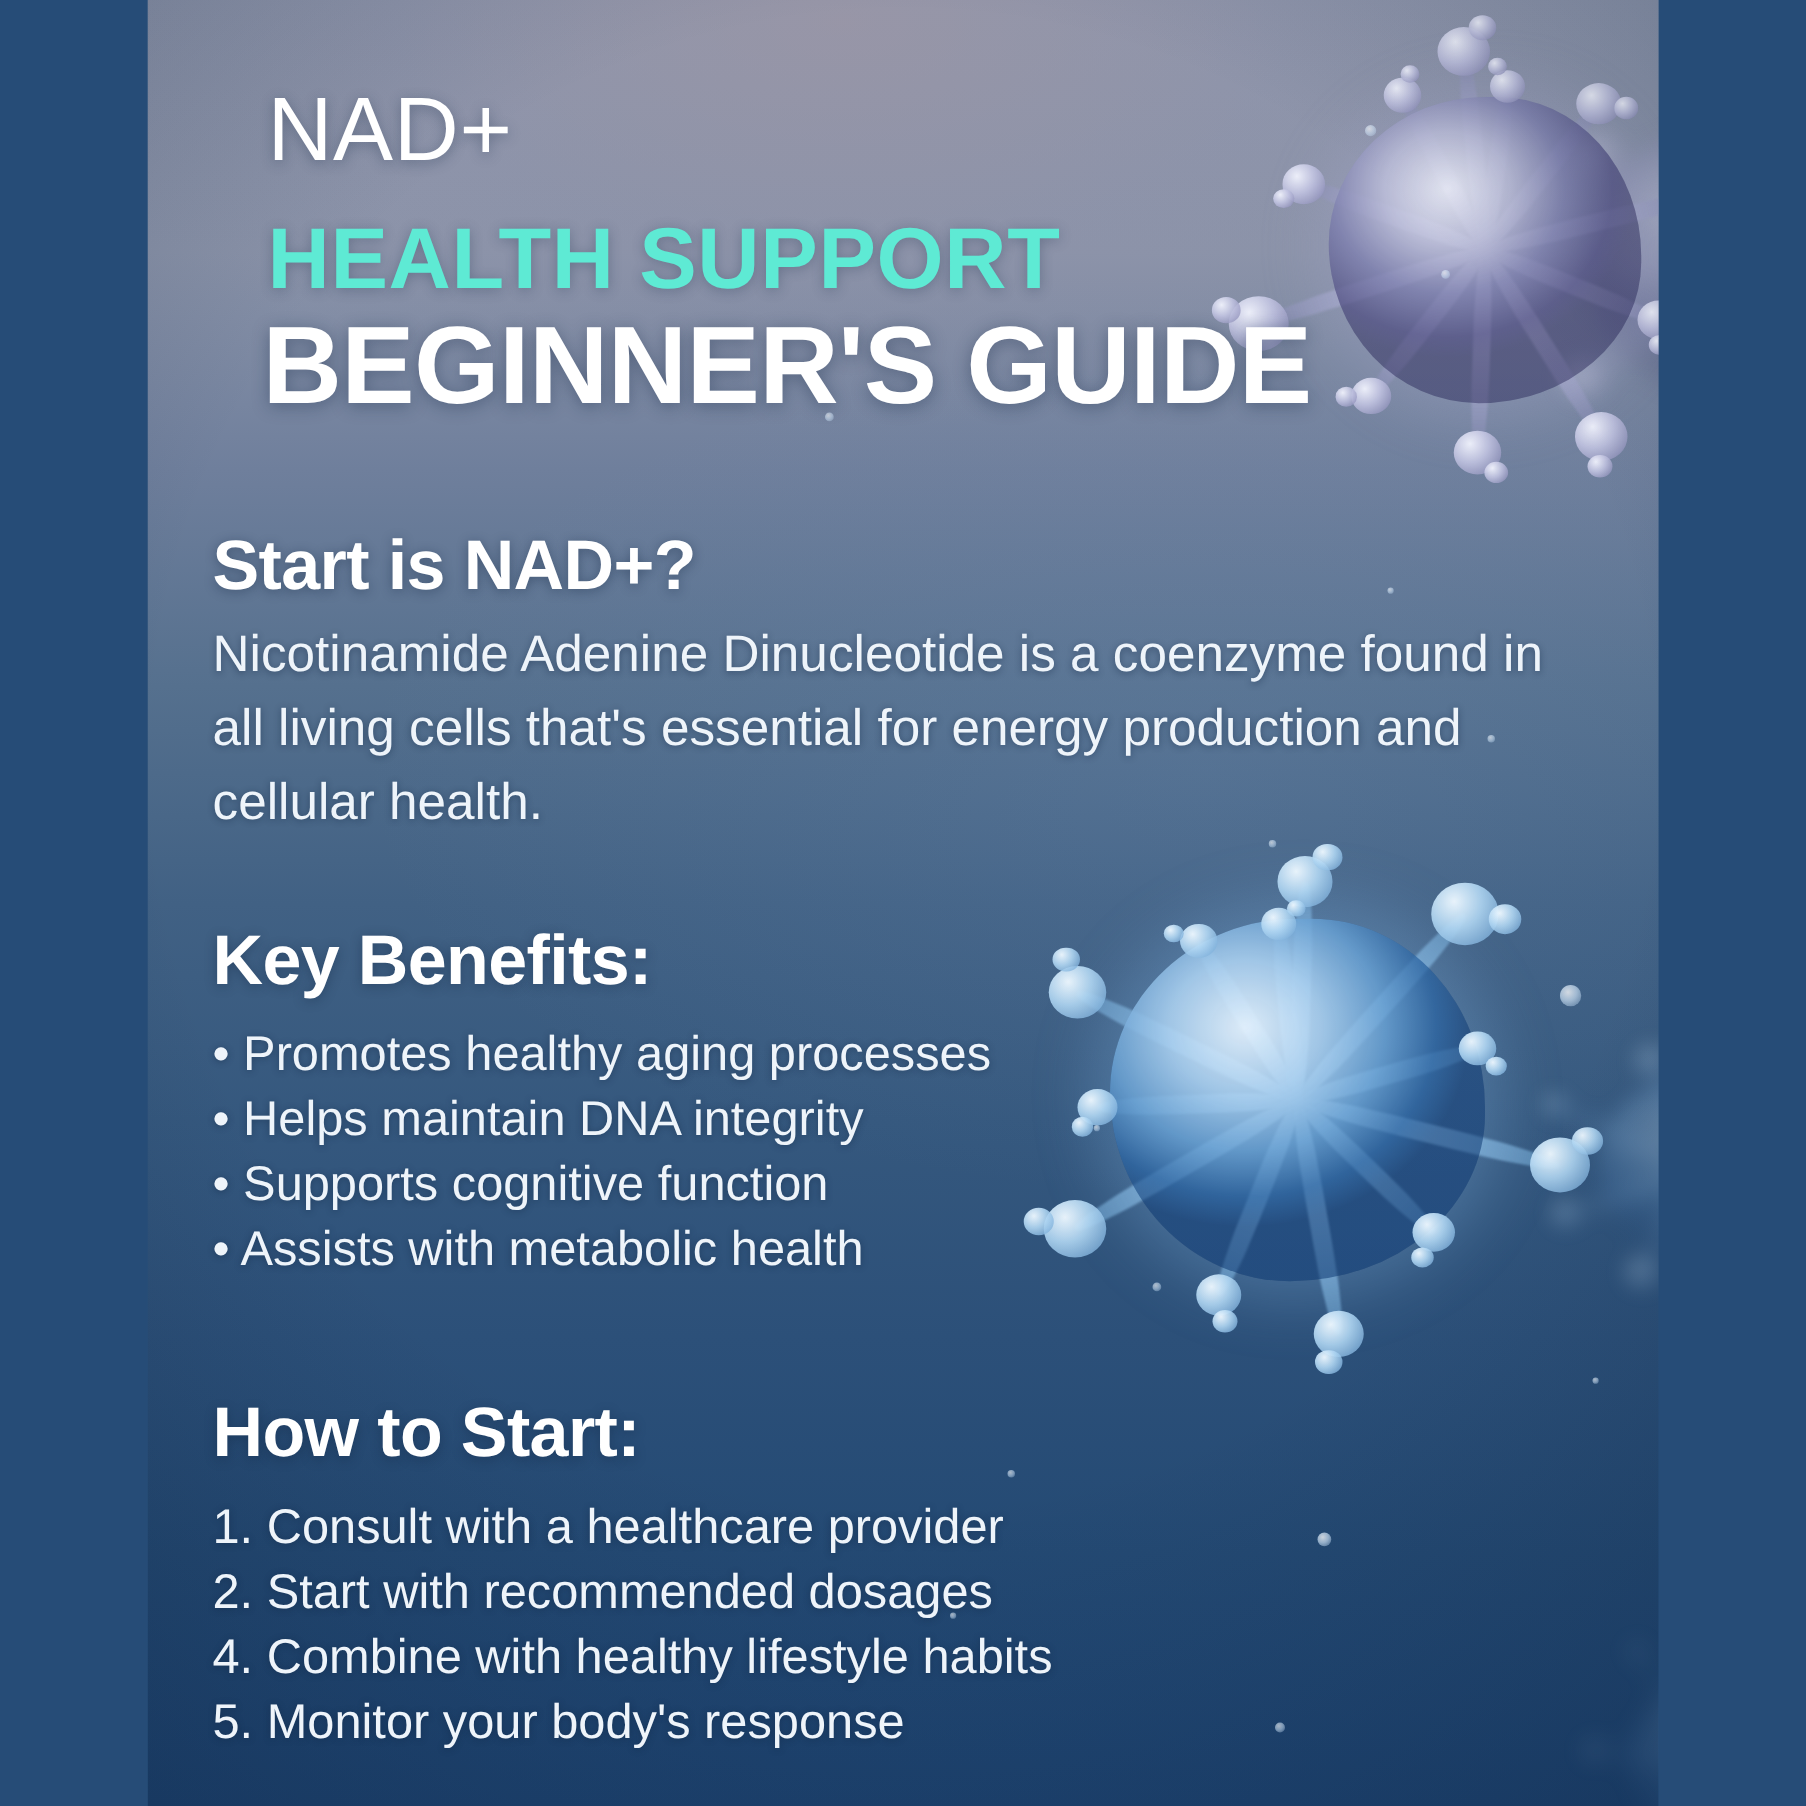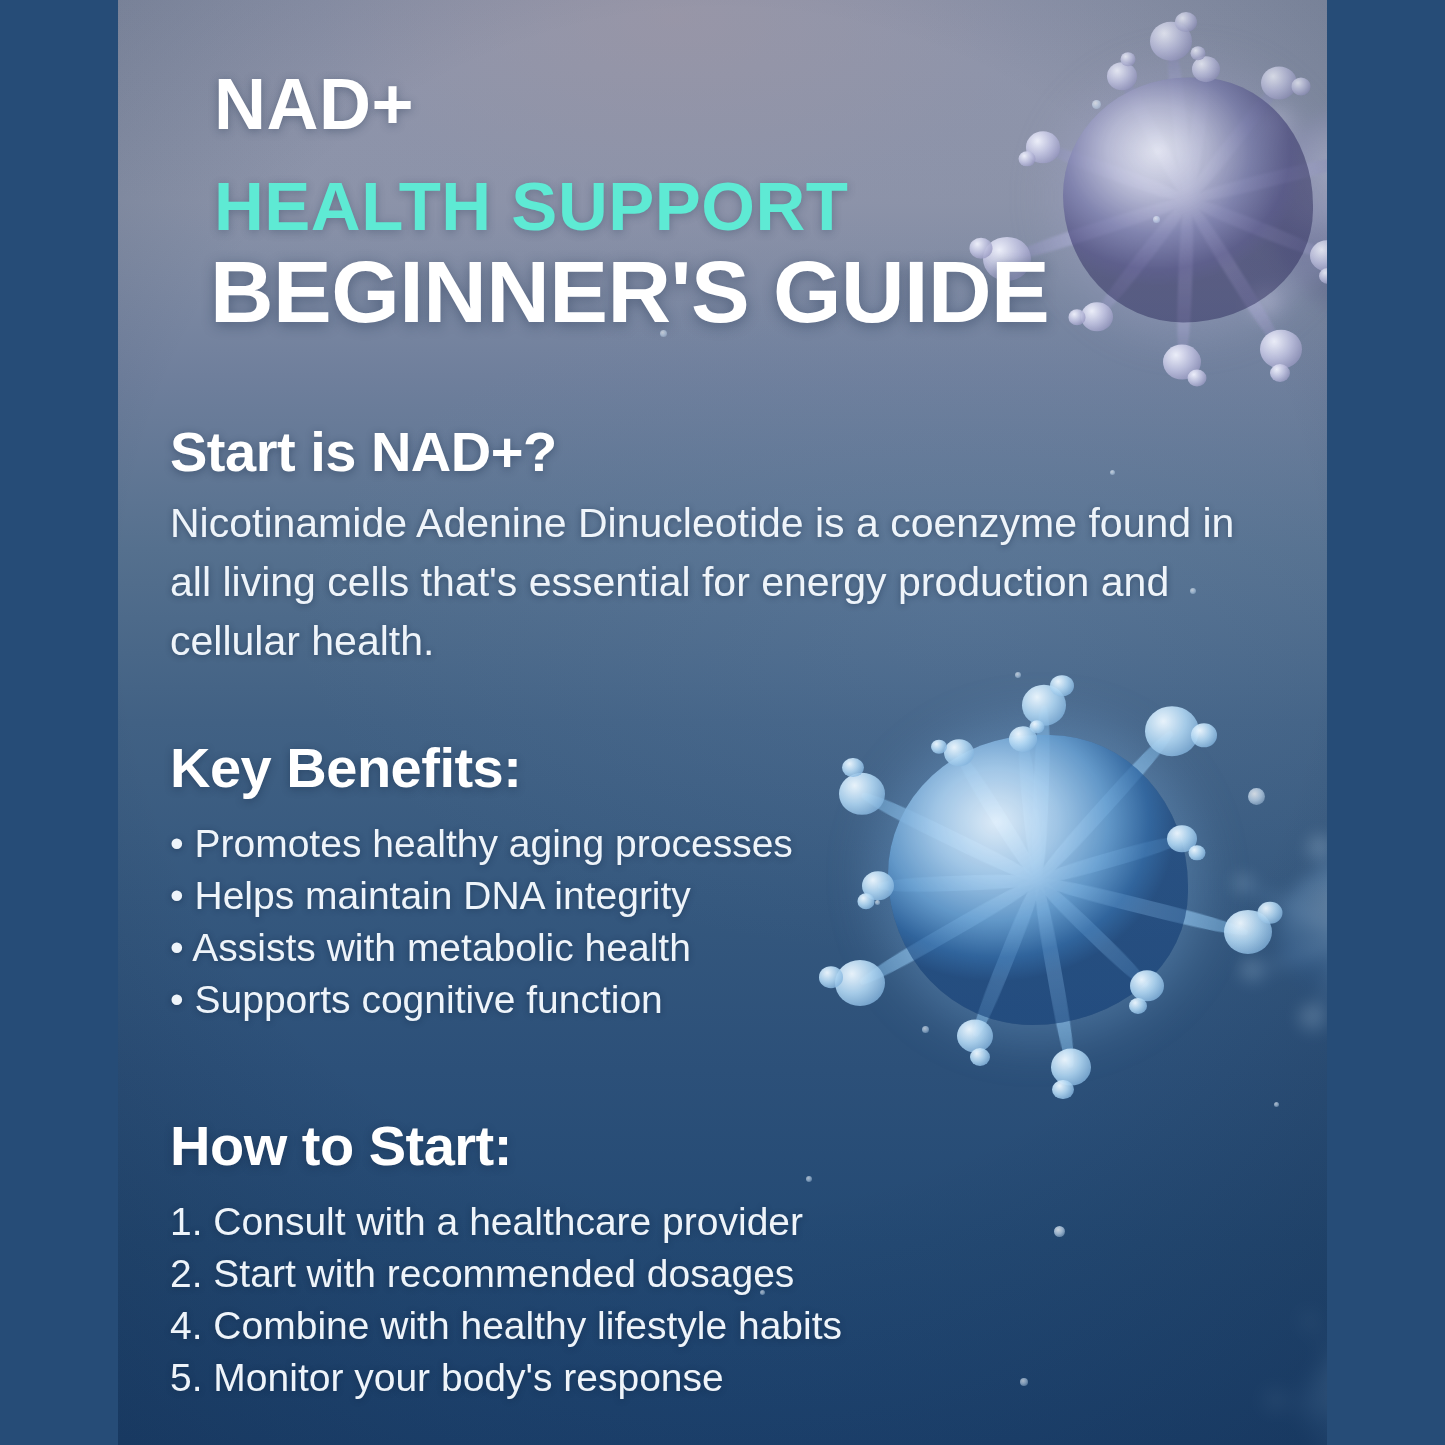--- a/index.html
+++ b/index.html
@@ -186,21 +186,21 @@
     left: 118px; top: 0;
     width: 1209px; height: 1445px;
     box-sizing: border-box;
     padding: 0;
   }
 
   .t-nad {
     position: absolute;
     left: 96px; top: 68px;
     font-size: 72px;
-    font-weight: 700;
+    font-weight: 400;
     letter-spacing: 0.5px;
     color: #ffffff;
     line-height: 1;
     text-shadow: 0 2px 10px rgba(20,40,70,0.35);
   }
   .t-health {
     position: absolute;
     left: 96px; top: 172px;
     font-size: 69px;
     font-weight: 700;
@@ -400,22 +400,22 @@
     <div class="t-health">HEALTH SUPPORT</div>
     <div class="t-guide">BEGINNER'S GUIDE</div>
 
     <div class="sec-head" id="h-what">Start is NAD+?</div>
     <div class="body-copy" id="p-what">Nicotinamide Adenine Dinucleotide is a coenzyme found in all living cells that's essential for energy production and cellular health.</div>
 
     <div class="sec-head" id="h-key">Key Benefits:</div>
     <ul class="list" id="list-benefits">
       <li>• Promotes healthy aging processes</li>
       <li>• Helps maintain DNA integrity</li>
+      <li>• Supports cognitive function</li>
       <li>• Assists with metabolic health</li>
-      <li>• Supports cognitive function</li>
     </ul>
 
     <div class="sec-head" id="h-how">How to Start:</div>
     <ul class="list" id="list-steps">
       <li>1. Consult with a healthcare provider</li>
       <li>2. Start with recommended dosages</li>
       <li>4. Combine with healthy lifestyle habits</li>
       <li>5. Monitor your body's response</li>
     </ul>
 

